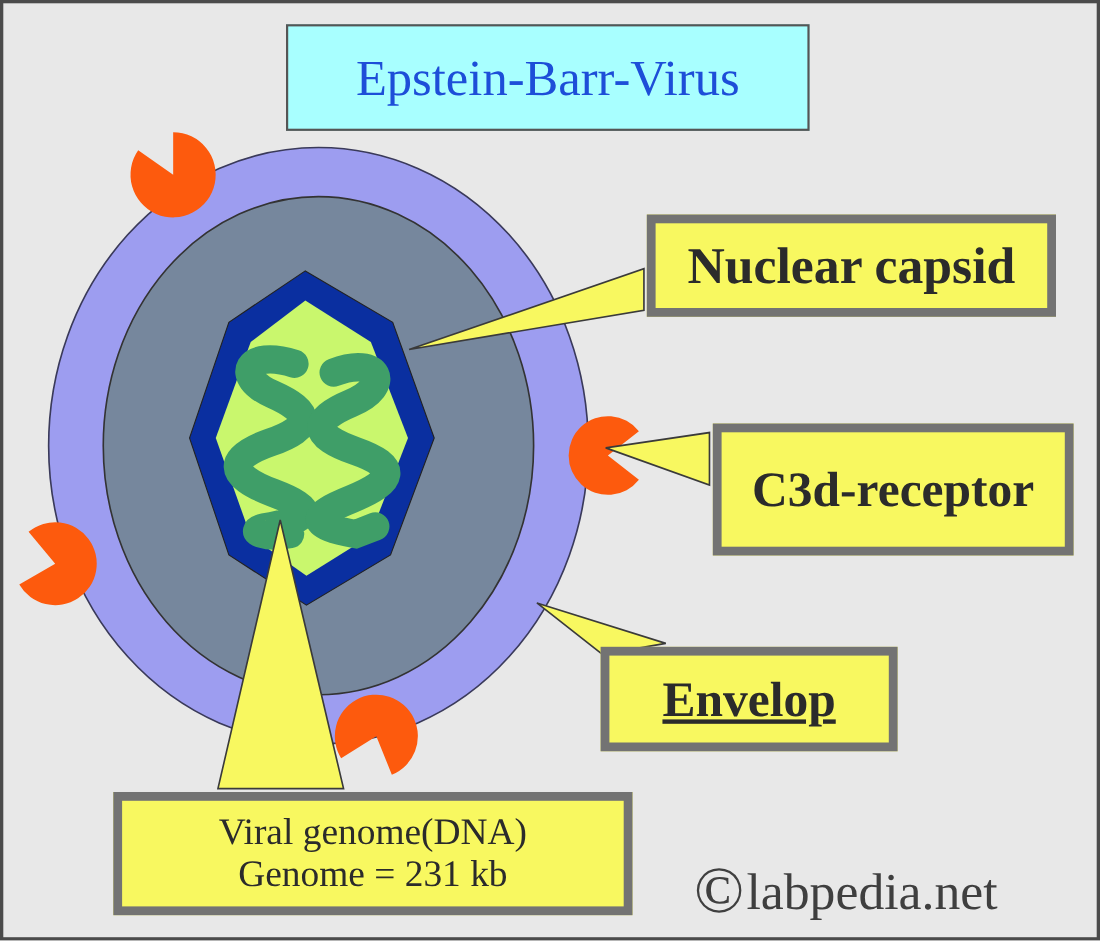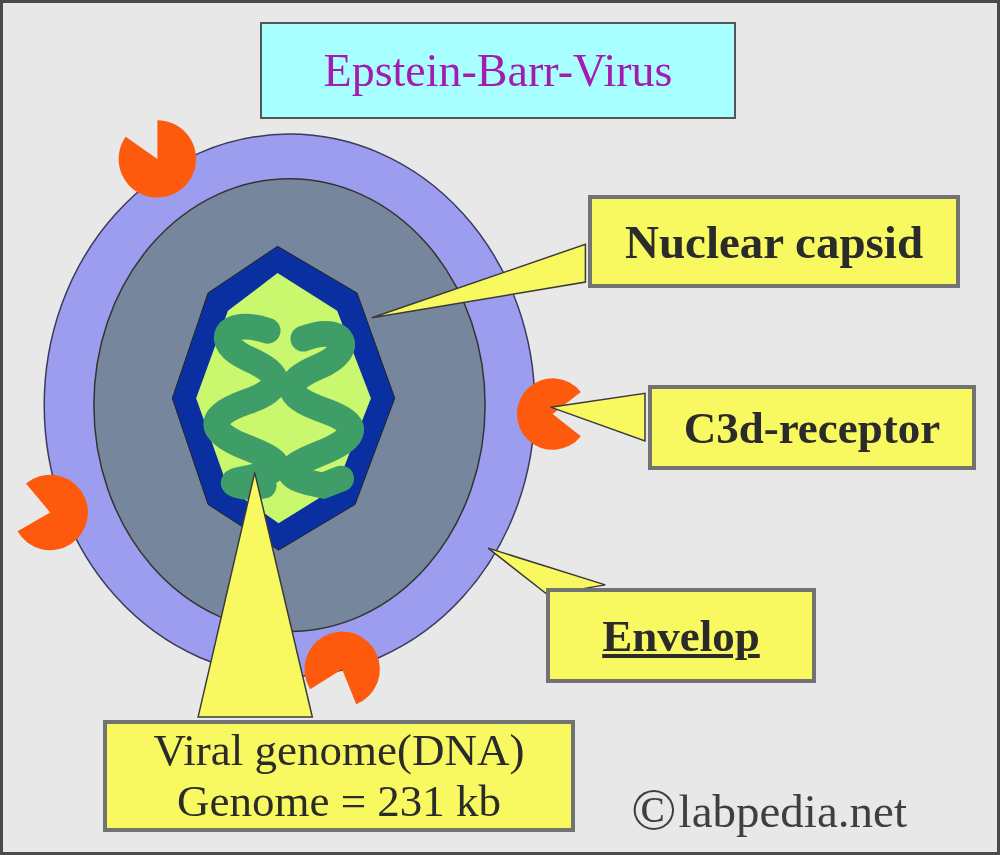--- a/index.html
+++ b/index.html
@@ -9,42 +9,42 @@
     background:#e8e8e8;
     border:3px solid #4b4b4b;
     box-sizing:border-box;
     overflow:hidden;
     font-family:"Liberation Serif", serif;
   }
   #diagram-svg{position:absolute;left:0;top:0;width:100%;height:100%;}
   .callout-box{
     position:absolute;
     background:#f8f860;
-    border:4px solid #737373;
+    border:8px solid #737373;
     box-sizing:border-box;
     display:flex;align-items:center;justify-content:center;
     color:#2b2b2b;
     text-align:center;
   }
   .title-box{
     position:absolute;
     left:257px;top:19px;width:476px;height:97px;
     background:#a8ffff;
     border:2px solid #555;
     box-sizing:border-box;
     display:flex;align-items:center;justify-content:center;
-    font-size:46px;color:#a21caf;
+    font-size:46px;color:#1d4ed8;
   }
   .bold-label{font-weight:bold;font-size:45px;}
   #nuclear-capsid-box{left:585px;top:192px;width:372px;height:93px;font-size:47px;}
-  #c3d-receptor-box{left:645px;top:382px;width:328px;height:85px;}
+  #c3d-receptor-box{left:645px;top:382px;width:328px;height:120px;}
   #envelop-box{left:543px;top:585px;width:270px;height:95px;text-decoration:underline;}
   #viral-genome-box{
     left:100px;top:717px;width:472px;height:112px;
-    font-size:45px;line-height:1.13;
+    font-size:34px;line-height:1.13;
     flex-direction:column;
   }
   #watermark{
     position:absolute;left:628px;top:778px;
     font-size:47px;color:#3f3f3f;
     display:flex;align-items:center;
     white-space:nowrap;
   }
   #watermark .copy{font-size:60px;line-height:1;margin-right:2px;position:relative;top:-2px;}
 </style>

